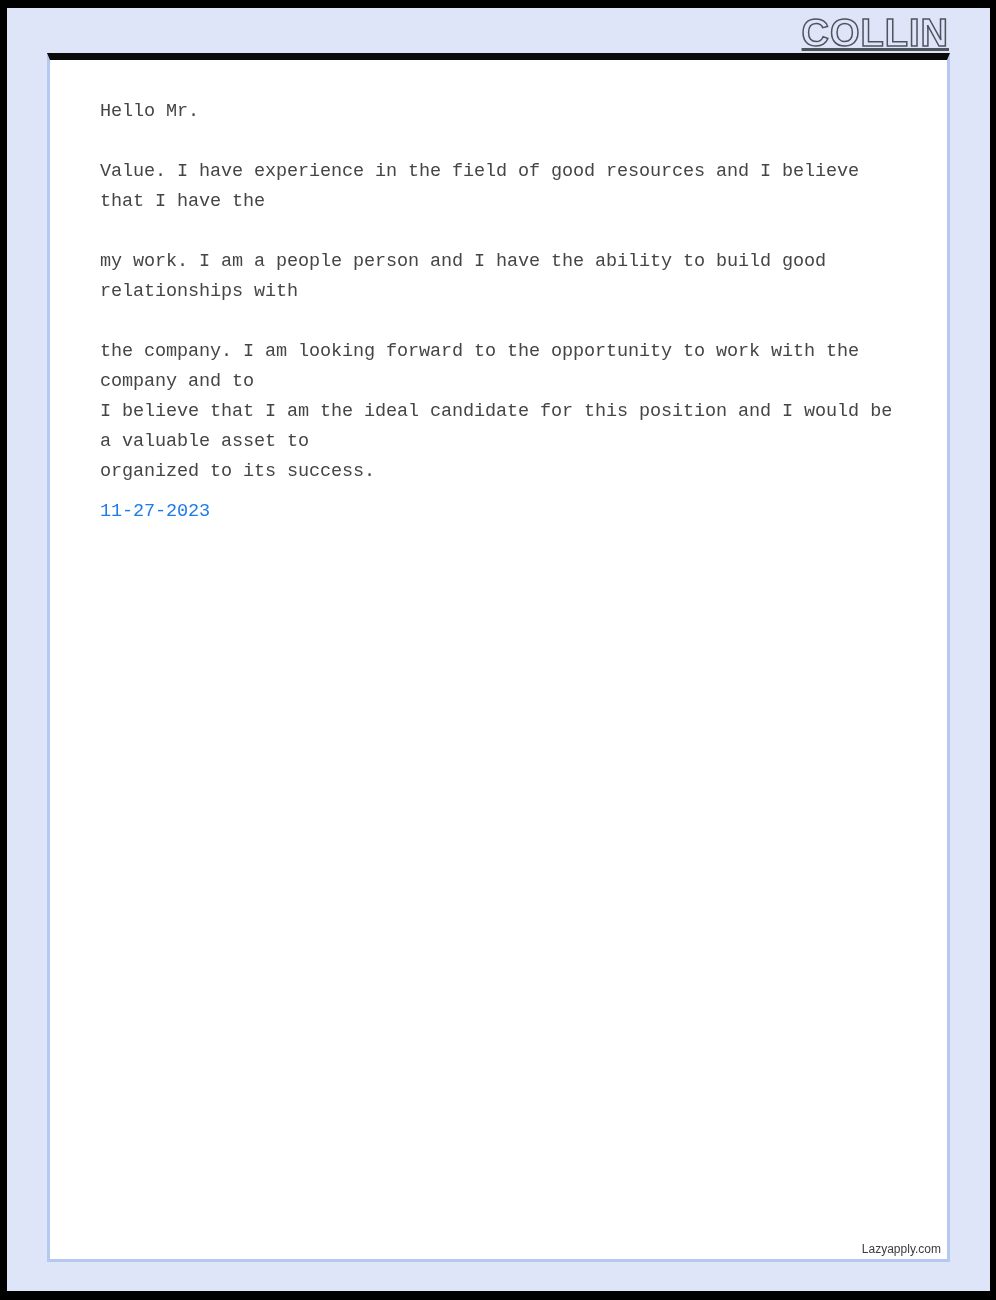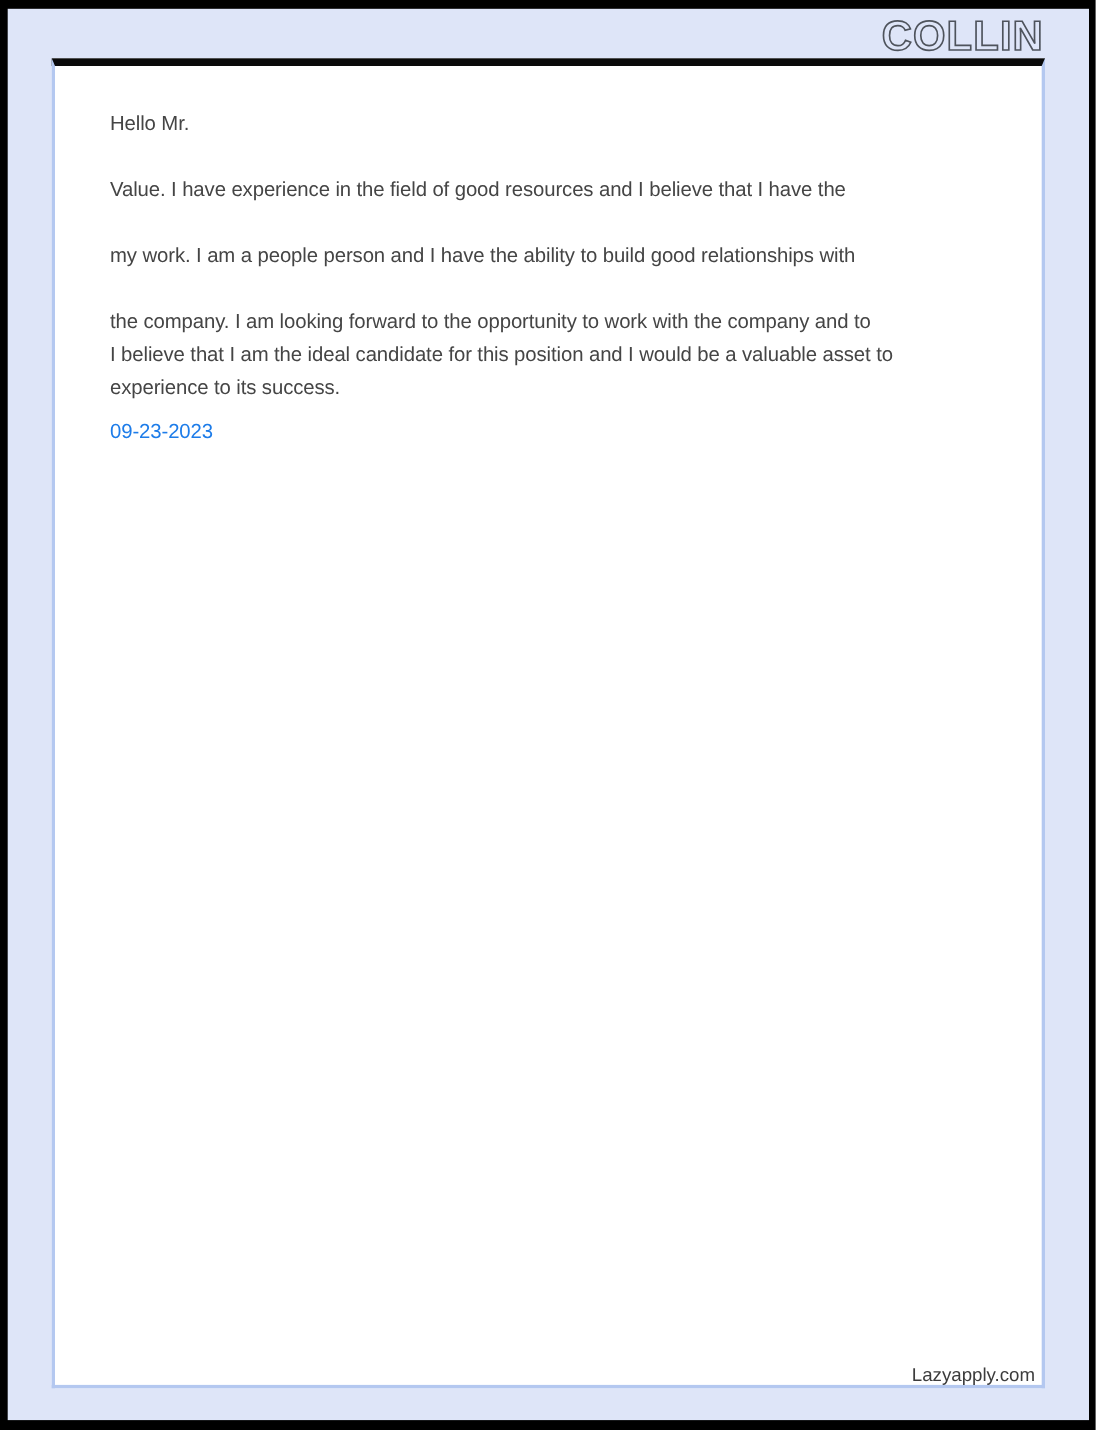--- a/index.html
+++ b/index.html
@@ -16,50 +16,52 @@
     background: #dee5f8;
   }
   .brand-title {
     position: absolute;
     top: 3px; right: 41px;
     font-size: 38px;
     line-height: 44px;
     font-weight: 600;
     letter-spacing: 1px;
     color: transparent;
+    text-decoration: underline;
     -webkit-text-stroke: 1.5px #4e535c;
   }
   @supports not (-webkit-text-stroke: 1px #000) {
     .brand-title { color: #4e535c; }
   }
   .page {
     position: absolute;
     left: 40px; right: 40px; top: 45px; bottom: 29px;
     box-sizing: border-box;
     background: #ffffff;
     border: 3px solid #b4c8f0;
     border-top: 7px solid #0a0a0a;
   }
   .content {
     padding: 7px 48px 0 50px;
     color: #454545;
     font-size: 18.5px;
     line-height: 30px;
     letter-spacing: -0.1px;
+    font-family: Liberation Mono, monospace;
   }
   .block { margin: 30px 0 0 0; }
   .line { min-height: 30px; }
   .date {
     margin: 10px 0 0 0;
     color: #1d7ce9;
   }
   .watermark {
     position: absolute;
     right: 6px; bottom: 1px;
-    font-size: 17px;
+    font-size: 12px;
     line-height: 17px;
     color: #3c3c3c;
     letter-spacing: 0;
   }
 </style>
 </head>
 <body>
 
 <div class="canvas">
   <div class="brand-title">COLLIN</div>
@@ -73,22 +75,22 @@
         <div class="line">Value. I have experience in the field of good resources and I believe that I have the</div>
       </div>
 
       <div class="block">
         <div class="line">my work. I am a people person and I have the ability to build good relationships with</div>
       </div>
 
       <div class="block">
         <div class="line">the company. I am looking forward to the opportunity to work with the company and to</div>
         <div class="line">I believe that I am the ideal candidate for this position and I would be a valuable asset to</div>
-        <div class="line">experience to its success.</div>
+        <div class="line">organized to its success.</div>
       </div>
 
-      <div class="date line">09-23-2023</div>
+      <div class="date line">11-27-2023</div>
 
     </div>
 
     <div class="watermark">Lazyapply.com</div>
   </div>
 </div>
 
 </body></html>

